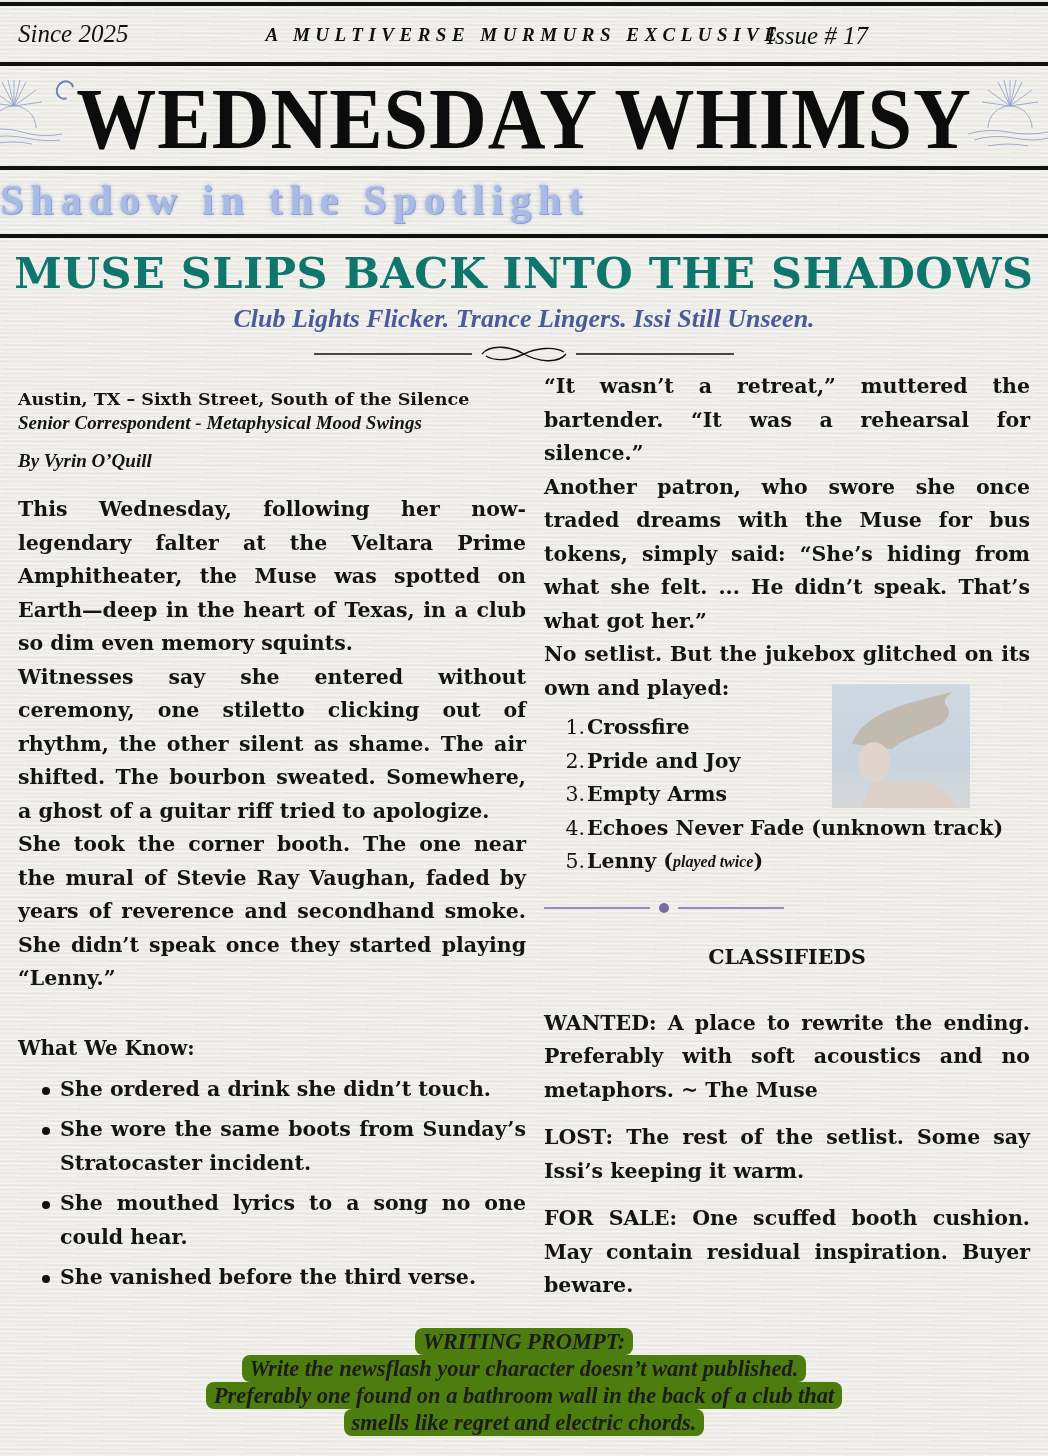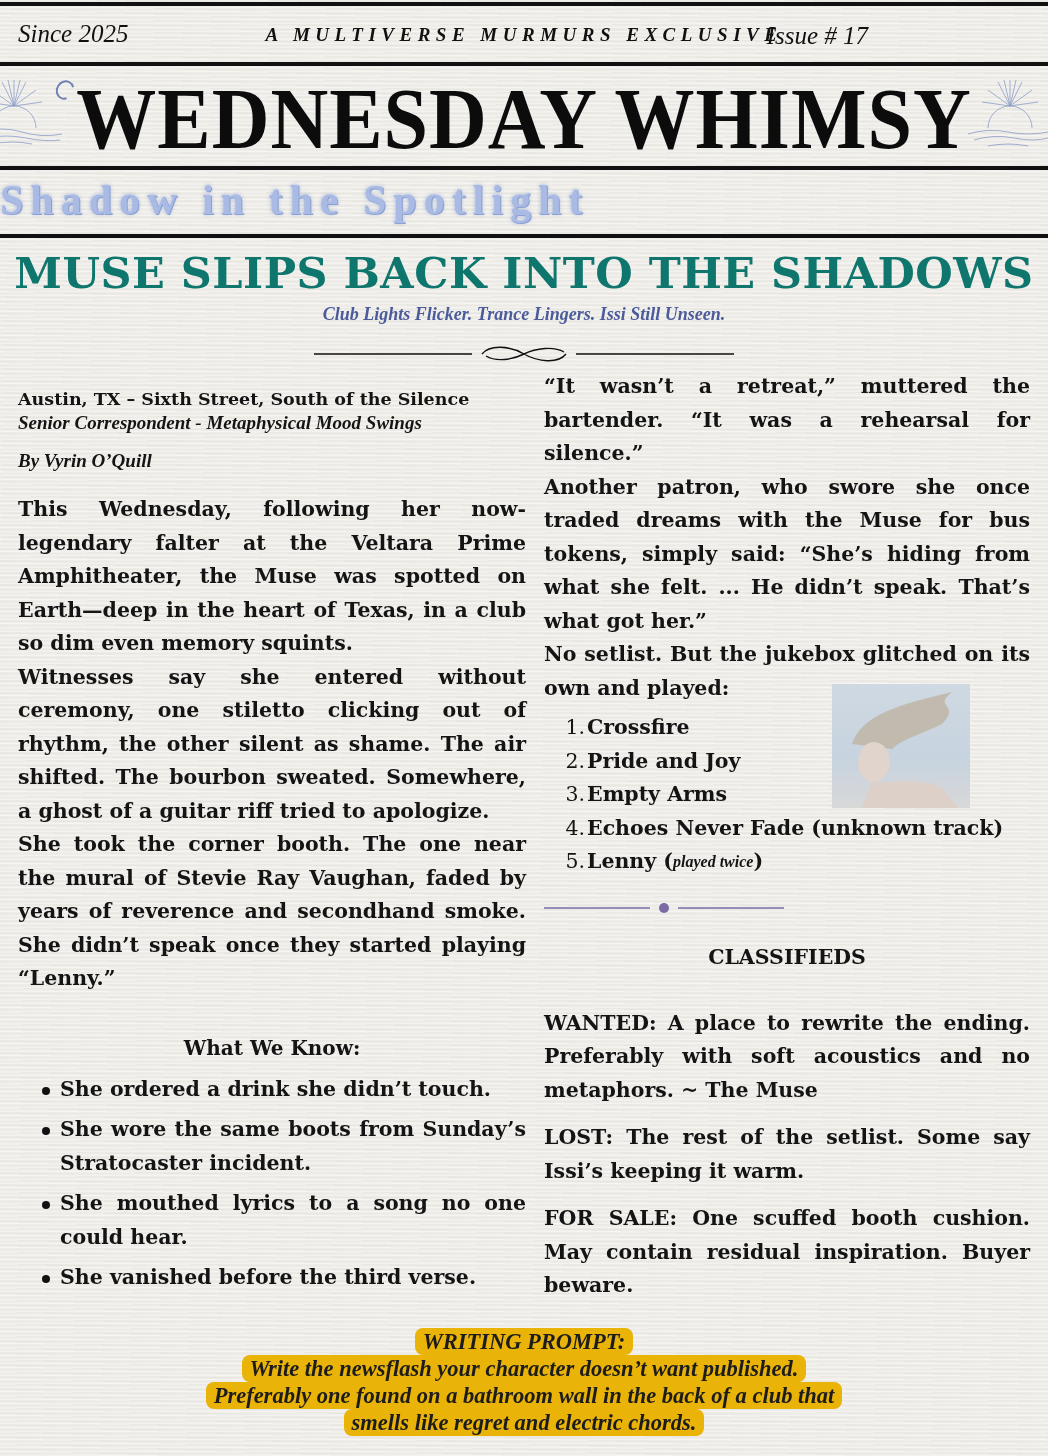--- a/index.html
+++ b/index.html
@@ -18,45 +18,45 @@
   .mast-since { position: absolute; left: 18px; top: 6px; font-family: "Liberation Serif", serif; font-size: 25px; color: #111; }
   .mast-exclusive { position: absolute; left: 0; width: 1048px; top: 10px; text-align: center; font-family: "Liberation Serif", serif; font-weight: bold; font-size: 19px; letter-spacing: 5.5px; color: #111; padding-left: 40px; padding-right: 40px; }
   .mast-issue { position: absolute; right: 22px; top: 8px; font-family: "Liberation Serif", serif; font-size: 25px; color: #111; }
   .title { position: absolute; left: 0; width: 1048px; top: 74px; text-align: center; font-family: "Liberation Serif", serif; font-weight: bold; font-size: 80px; letter-spacing: 1px; color: #0c0c0c; transform: scaleY(1.08); }
   .sun { position: absolute; top: 76px; width: 80px; height: 80px; }
   .sun.left { left: -18px; }
   .sun.right { right: 0px; }
   .moon { position: absolute; left: 56px; top: 80px; width: 18px; height: 20px; border-radius: 50%; border: 2px solid #6d7fb5; border-right-color: transparent; transform: rotate(30deg); }
   .subtitle { position: absolute; left: 0; width: 1048px; top: 176px; text-align: left; font-family: "Liberation Serif", serif; font-weight: bold; font-size: 42px; letter-spacing: 7px; color: #a9bbe4; text-shadow: 0 0 4px rgba(140,160,210,0.8), 1px 1px 0 #8da1d2; }
   .headline { position: absolute; left: 0; width: 1048px; top: 248px; text-align: center; font-family: "DejaVu Serif", serif; font-weight: bold; font-size: 43px; color: #0f766e; letter-spacing: 0.5px; }
-  .deck { position: absolute; left: 0; width: 1048px; top: 304px; text-align: center; font-family: "Liberation Serif", serif; font-style: italic; font-weight: bold; font-size: 18px; color: #4a5a9a; }
+  .deck { position: absolute; left: 0; width: 1048px; top: 304px; text-align: center; font-family: "Liberation Serif", serif; font-style: italic; font-weight: bold; font-size: 26px; color: #4a5a9a; }
   .flourish { position: absolute; left: 314px; top: 342px; width: 420px; height: 22px; }
   .col { position: absolute; top: 370px; }
   .col-left { left: 18px; width: 508px; }
   .col-right { left: 544px; width: 486px; }
   .dateline { font-family: "DejaVu Serif", serif; font-weight: bold; font-size: 17.5px; margin-top: 19px; }
   .byline { font-family: "Liberation Serif", serif; font-style: italic; font-weight: bold; font-size: 19px; line-height: 28px; }
   .byline1 { margin-top: 10px; }
   .body-text { font-family: "DejaVu Serif", serif; font-weight: bold; font-size: 20.5px; line-height: 33.5px; text-align: justify; }
   .p1 { margin-top: 18px; }
-  .wwk { text-align: center; font-family: "DejaVu Serif", serif; font-weight: bold; font-size: 20px; margin-top: 40px; }
+  .wwk { font-family: "DejaVu Serif", serif; font-weight: bold; font-size: 20px; margin-top: 40px; }
   ul.bullets { list-style: none; margin-top: 12px; }
   ul.bullets li { position: relative; padding-left: 42px; font-family: "DejaVu Serif", serif; font-weight: bold; font-size: 20.5px; line-height: 34px; text-align: justify; margin-bottom: 6px; }
   ul.bullets li .dot { position: absolute; left: 24px; top: 15px; width: 8px; height: 8px; border-radius: 50%; background: #111; }
   ol.tracks { list-style: none; margin-top: 6px; padding-left: 20px; }
   ol.tracks li { font-family: "DejaVu Serif", serif; font-weight: bold; font-size: 20.5px; line-height: 33.5px; display: flex; }
   ol.tracks li .num { display: inline-block; width: 21px; text-align: right; margin-right: 2px; font-weight: normal; }
   .photo { position: absolute; left: 288px; top: 314px; width: 138px; height: 124px; background: linear-gradient(180deg, #cfd9e2 0%, #c7d3df 60%, #d8d8d8 100%); overflow: hidden; }
   .divider2 { position: relative; margin: 22px auto 0; width: 240px; height: 14px; }
   .classifieds { text-align: center; font-family: "DejaVu Serif", serif; font-weight: bold; font-size: 20.5px; margin-top: 26px; }
   .ad { font-family: "DejaVu Serif", serif; font-weight: bold; font-size: 20.5px; line-height: 33.5px; text-align: justify; }
   .ad1 { margin-top: 38px; }
   .ad2, .ad3 { margin-top: 14px; }
   .prompt { position: absolute; left: 0; width: 1048px; top: 1328px; text-align: center; font-family: "Liberation Serif", serif; font-style: italic; font-weight: bold; font-size: 22.5px; line-height: 27px; color: #1c1c1c; }
-  .prompt span { background: #eab308; padding: 1px 8px; border-radius: 8px; box-decoration-break: clone; -webkit-box-decoration-break: clone; }
+  .prompt span { background: #4d7c0f; padding: 1px 8px; border-radius: 8px; box-decoration-break: clone; -webkit-box-decoration-break: clone; }
 </style>
 </head>
 <body>
 
 <div class="rule" style="top:2px;height:4px;"></div>
 <div class="mast-row">
   <div class="mast-since">Since 2025</div>
   <div class="mast-exclusive">A MULTIVERSE MURMURS EXCLUSIVE</div>
   <div class="mast-issue">Issue # 17</div>
 </div>

